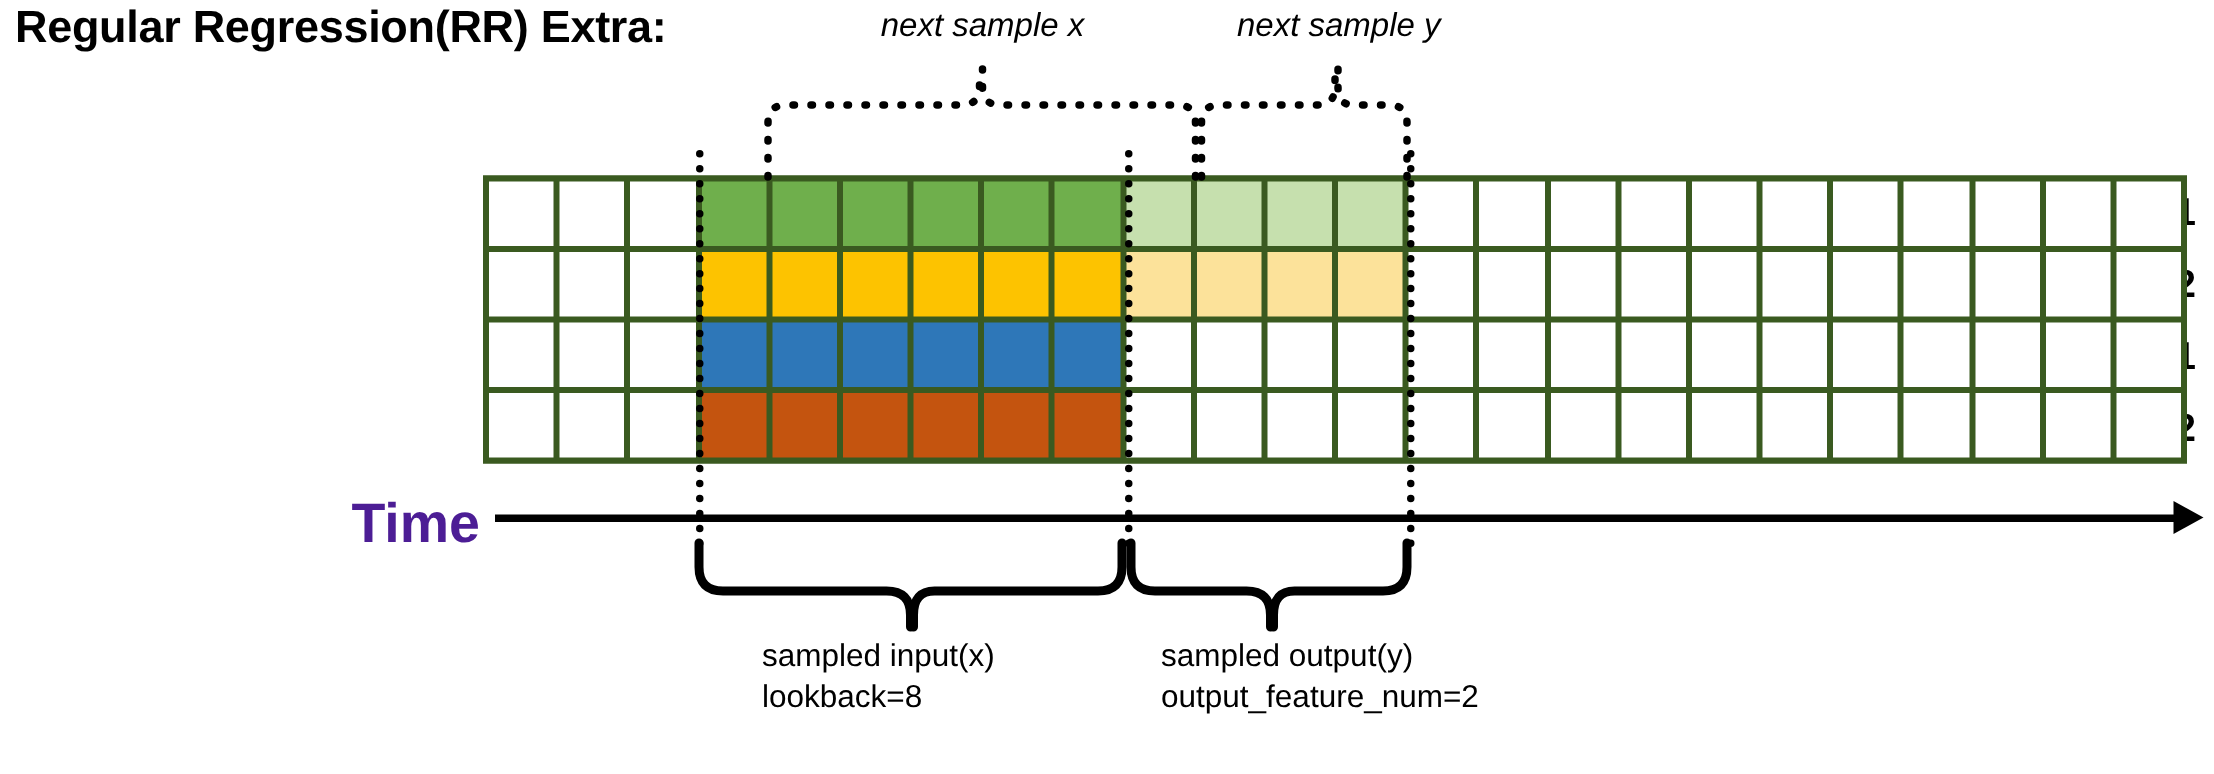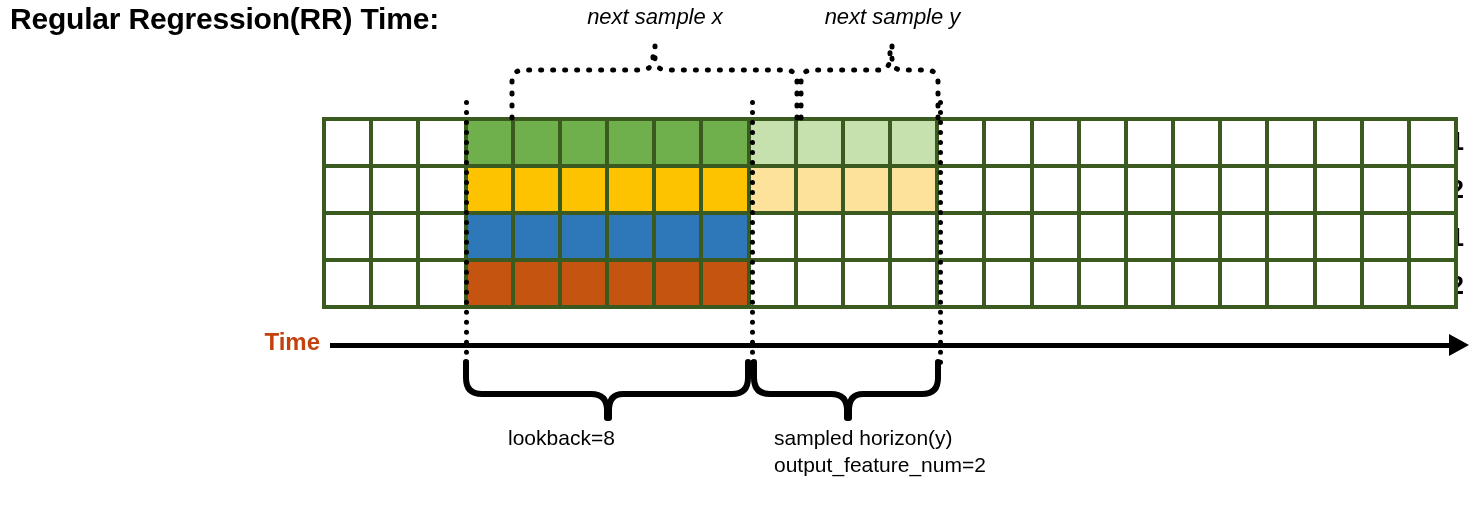--- a/index.html
+++ b/index.html
@@ -41,21 +41,21 @@
     display:grid;
     grid-template-columns:repeat(24,1fr);
     grid-template-rows:repeat(4,1fr);
     gap:4px;
   }
   #grid .cell{background:#ffffff;}
 
   
   .time-label{
     position:absolute;left:180px;top:328px;width:140px;
-    text-align:right;font-size:24px;font-weight:700;color:#c2410c;
+    text-align:right;font-size:37px;font-weight:700;color:#4c1d95;
   }
   .axis-line{
     position:absolute;left:330px;top:343px;
     width:1128px;height:5px;background:#000;
   }
   .axis-arrow{
     position:absolute;left:1449px;top:334px;
     width:0;height:0;
     border-top:11px solid transparent;
     border-bottom:11px solid transparent;
@@ -82,21 +82,21 @@
     font-size:21px;color:#000;white-space:nowrap;
     line-height:27px;
   }
   .bottom-note div{display:block;}
 </style>
 </head>
 <body>
 
 <div id="stage">
 
-  <div class="title">Regular Regression(RR) Time:</div>
+  <div class="title">Regular Regression(RR) Extra:</div>
 
   <div class="row-label" style="top:117px;">Target 1</div>
   <div class="row-label" style="top:165px;">Target 2</div>
   <div class="row-label" style="top:213px;">Extra Feature 1</div>
   <div class="row-label" style="top:261px;">Extra Feature 2</div>
 
   <div id="grid">
       <div class="cell" style="background: rgb(255, 255, 255);"></div>
       <div class="cell" style="background: rgb(255, 255, 255);"></div>
       <div class="cell" style="background: rgb(255, 255, 255);"></div>
@@ -215,21 +215,22 @@
     <path d="M748,362 L748,378 Q748,394 732,394 L623,394 Q609,394 609,410 L609,418" fill="none" stroke="#000" stroke-width="6" stroke-linecap="round"></path>
 
     <path d="M754,362 L754,378 Q754,394 770,394 L831,394 Q847,394 847,410 L847,418" fill="none" stroke="#000" stroke-width="6" stroke-linecap="round"></path>
     <path d="M938,362 L938,378 Q938,394 922,394 L863,394 Q849,394 849,410 L849,418" fill="none" stroke="#000" stroke-width="6" stroke-linecap="round"></path>
   </svg>
 
   <div class="top-note" style="left:790px;top:4px;width:205px;">next sample y</div>
   <div class="top-note" style="left:505px;top:4px;width:300px;">next sample x</div>
 
   <div class="bottom-note" style="left:508px;top:424px;">
+    <div>sampled input(x)</div>
     <div>lookback=8</div>
   </div>
 
   <div class="bottom-note" style="left:774px;top:424px;">
-    <div>sampled horizon(y)</div>
+    <div>sampled output(y)</div>
     <div>output_feature_num=2</div>
   </div>
 
 </div>
 
 </body></html>

